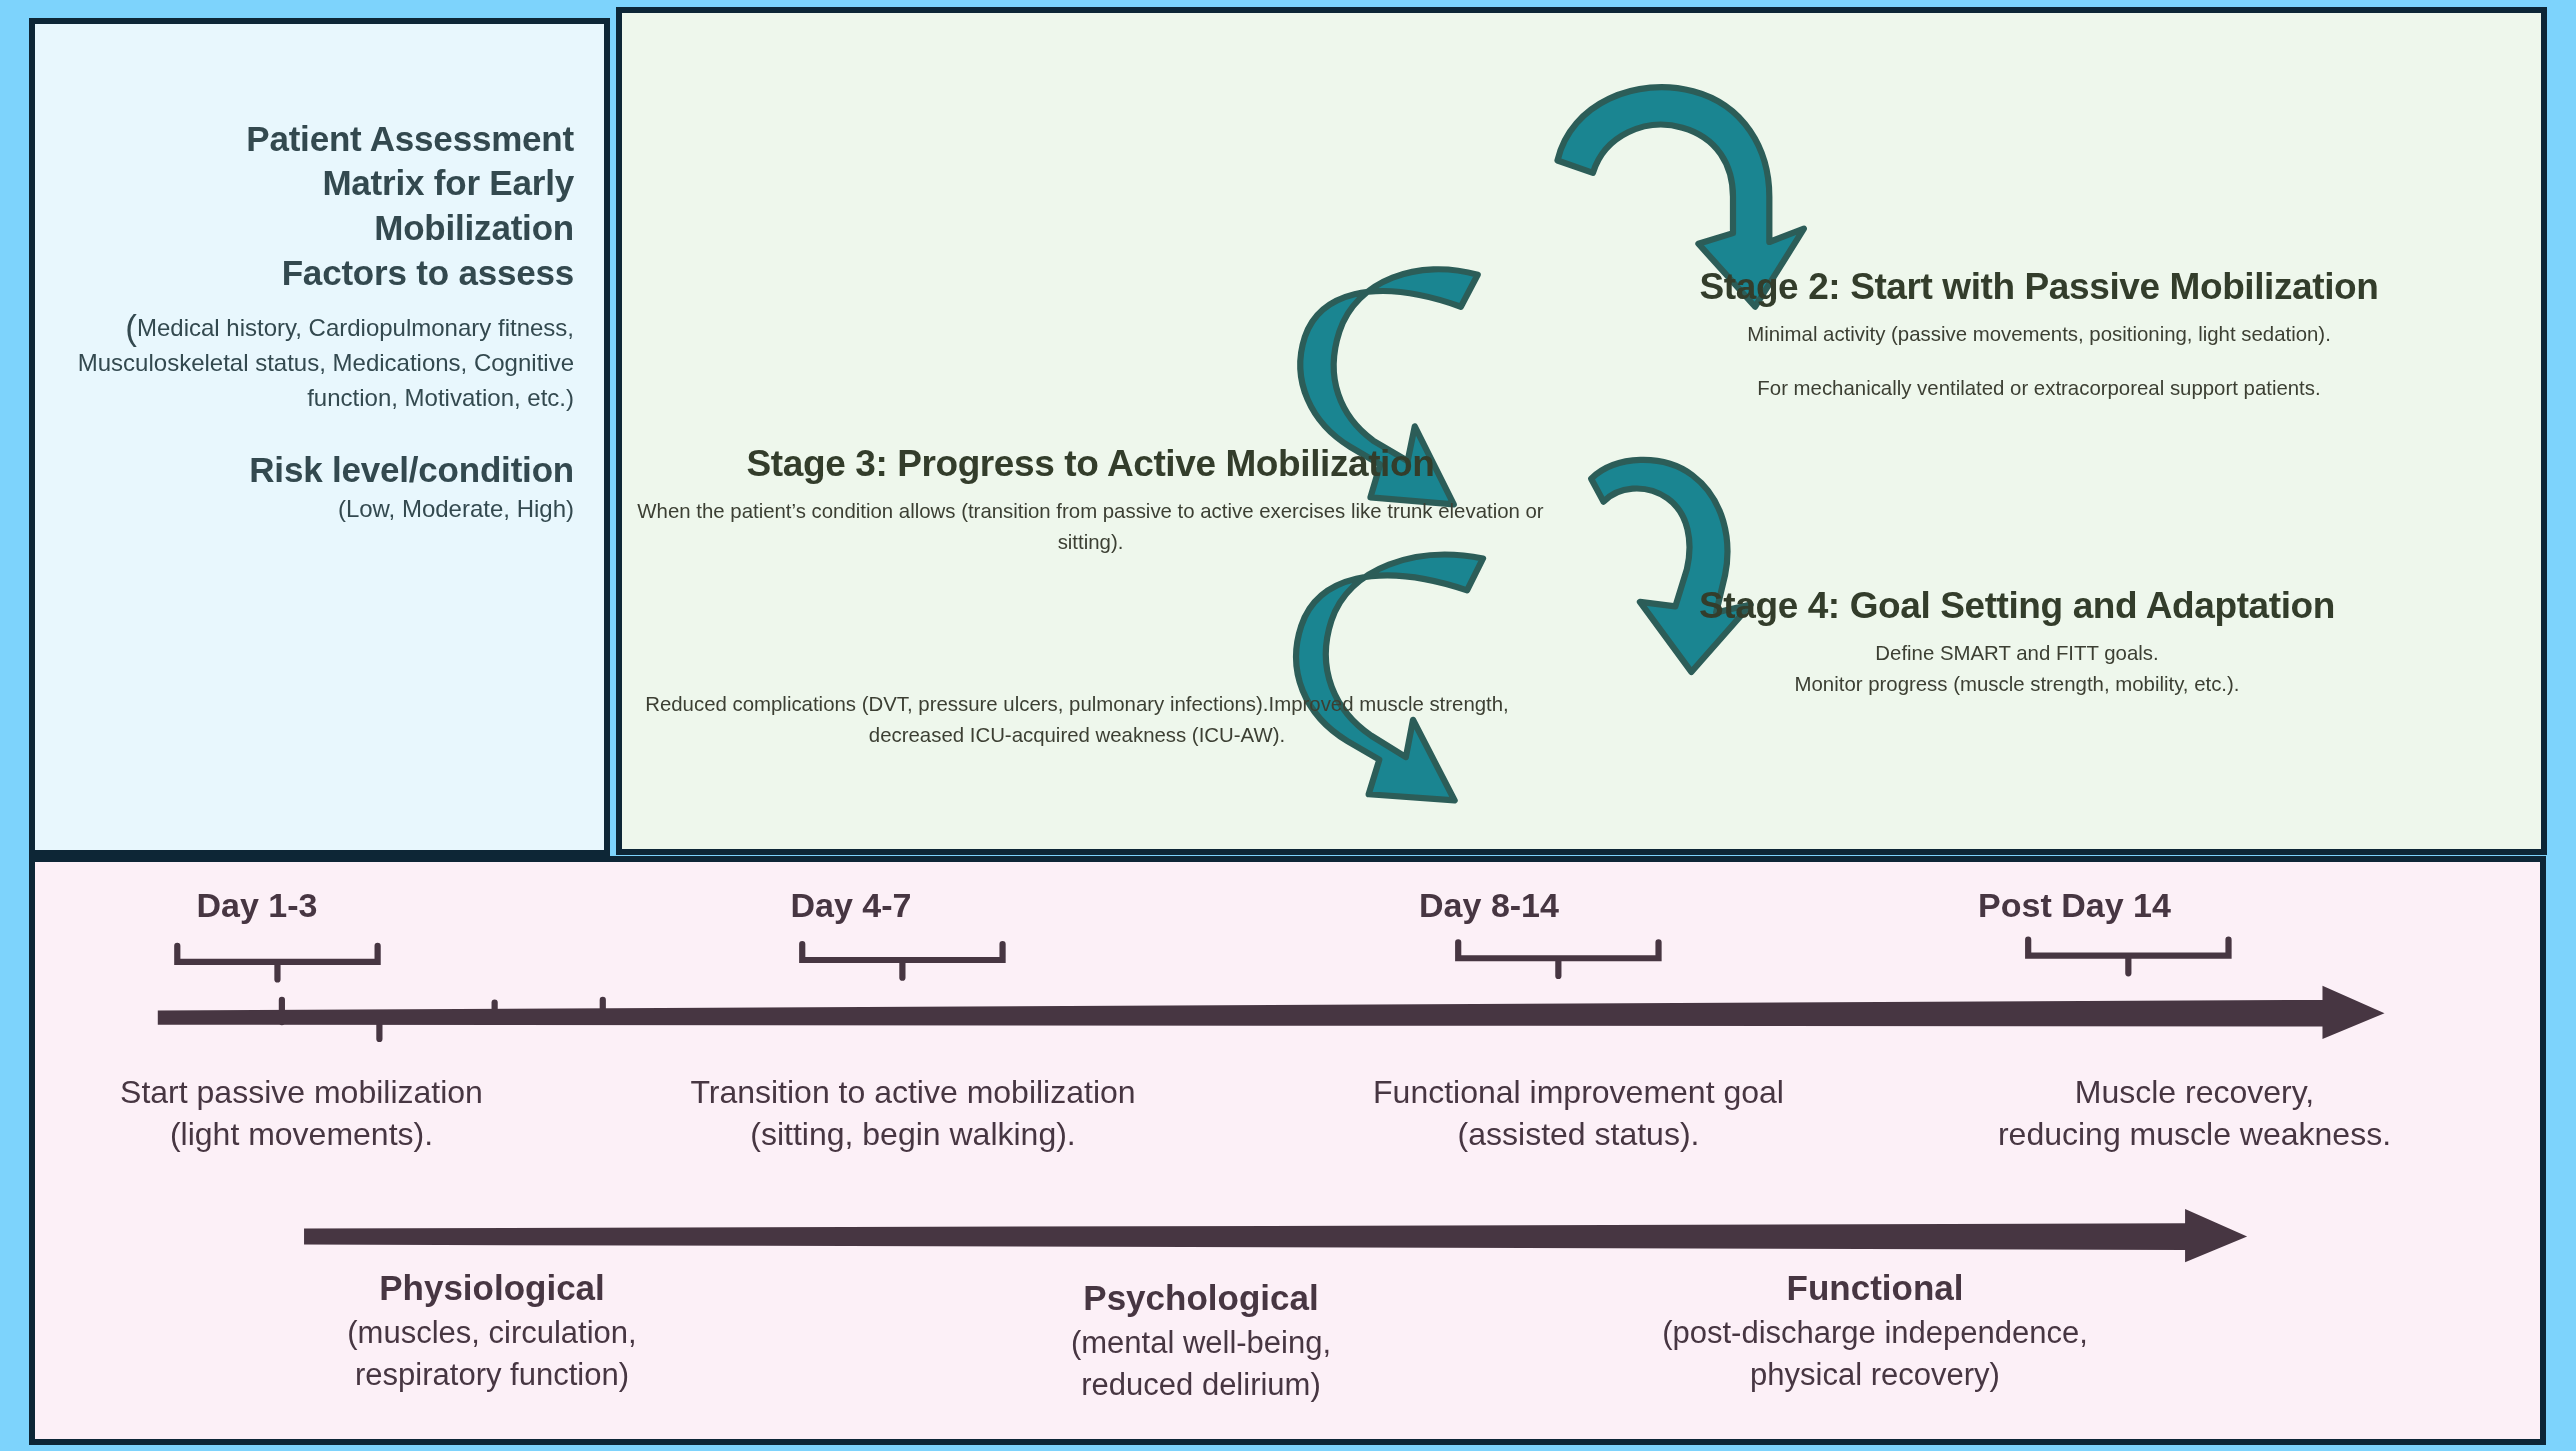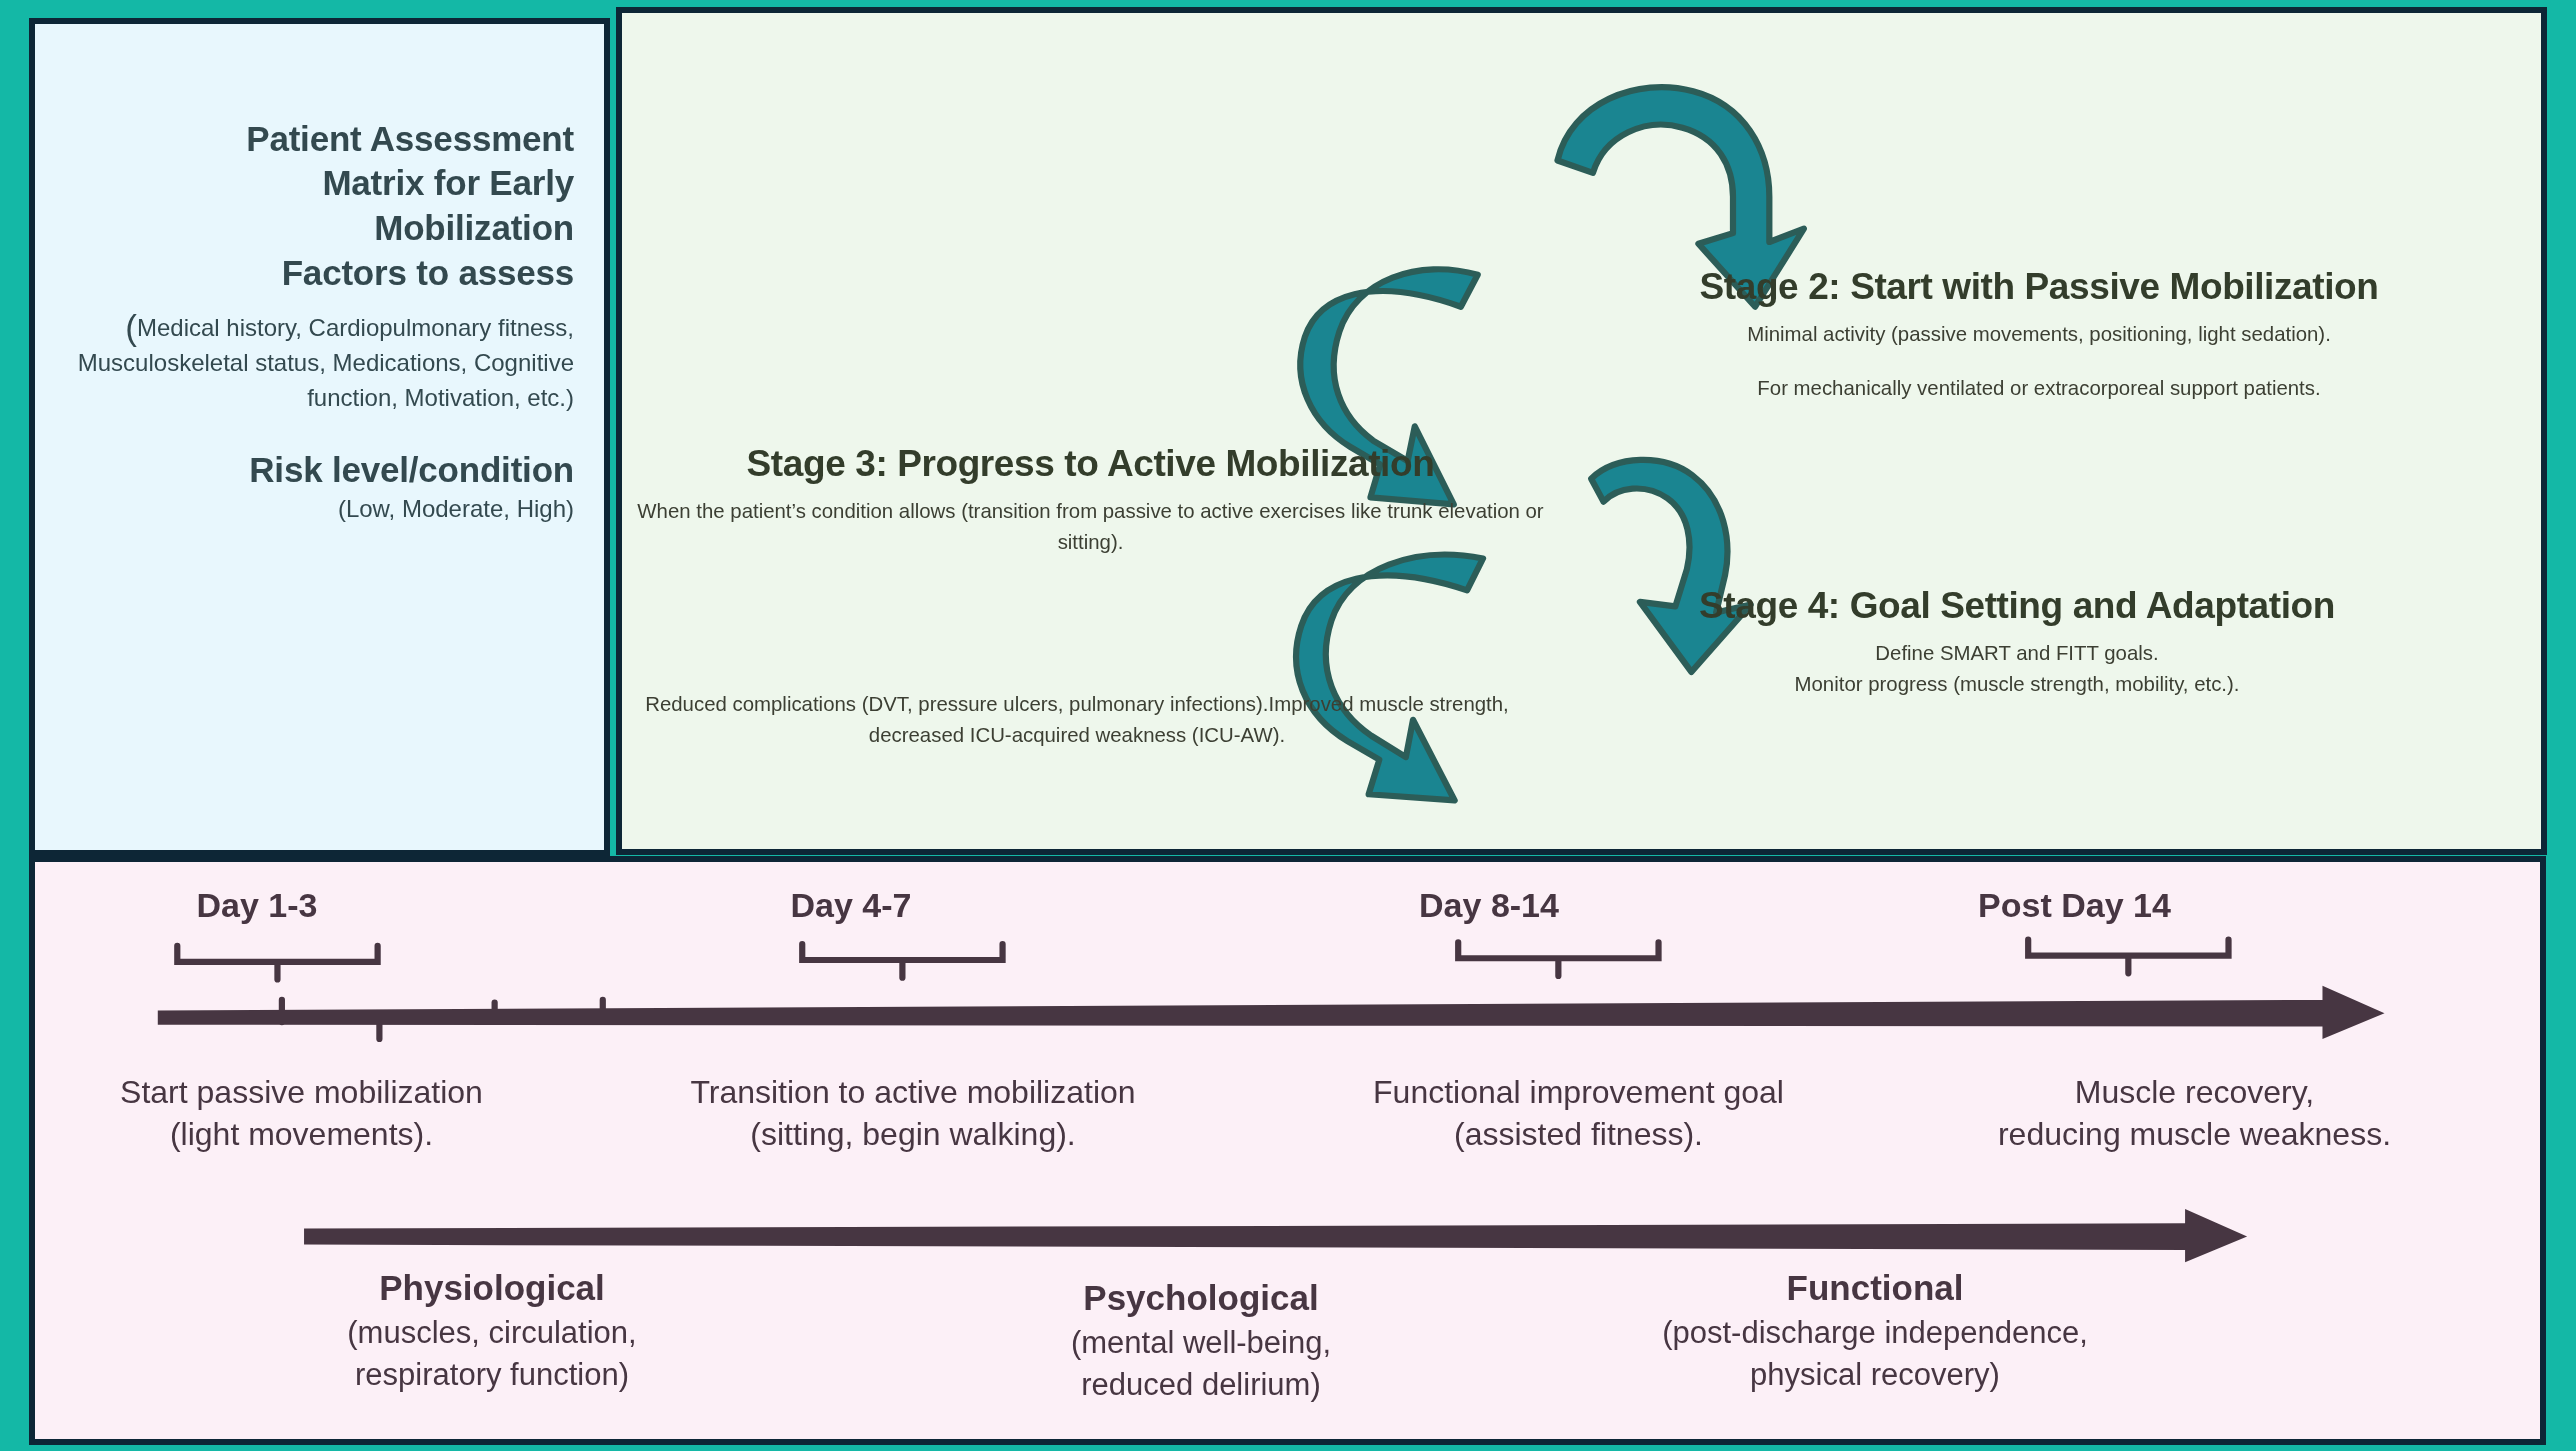--- a/index.html
+++ b/index.html
@@ -7,21 +7,21 @@
     padding: 0;
     background: #ffffff;
   }
   body {
     font-family: "Liberation Sans", sans-serif;
   }
   #canvas {
     position: relative;
     width: 2576px;
     height: 1452px;
-    background: #14b8a6;
+    background: #7dd3fc;
     overflow: hidden;
   }
 
   
   .panel {
     position: absolute;
     box-sizing: border-box;
     border: 6.2px solid #0d2636;
   }
   #assessment-panel {
@@ -263,21 +263,21 @@
   <div class="desc" style="left:31px; top:1071px; width:541px;">
     <span>Start passive mobilization</span><br>
     <span>(light movements).</span>
   </div>
   <div class="desc" style="left:585px; top:1071px; width:656px;">
     <span>Transition to active mobilization</span><br>
     <span>(sitting, begin walking).</span>
   </div>
   <div class="desc" style="left:1268px; top:1071px; width:621px;">
     <span>Functional improvement goal</span><br>
-    <span>(assisted fitness).</span>
+    <span>(assisted status).</span>
   </div>
   <div class="desc" style="left:1884px; top:1071px; width:621px;">
     <span>Muscle recovery,</span><br>
     <span>reducing muscle weakness.</span>
   </div>
 
   <div class="cat" style="left:235px; top:1268px; width:514px;">
     <div class="cat-title">Physiological</div>
     <div class="cat-sub">
       <span>(muscles, circulation,</span><br>

